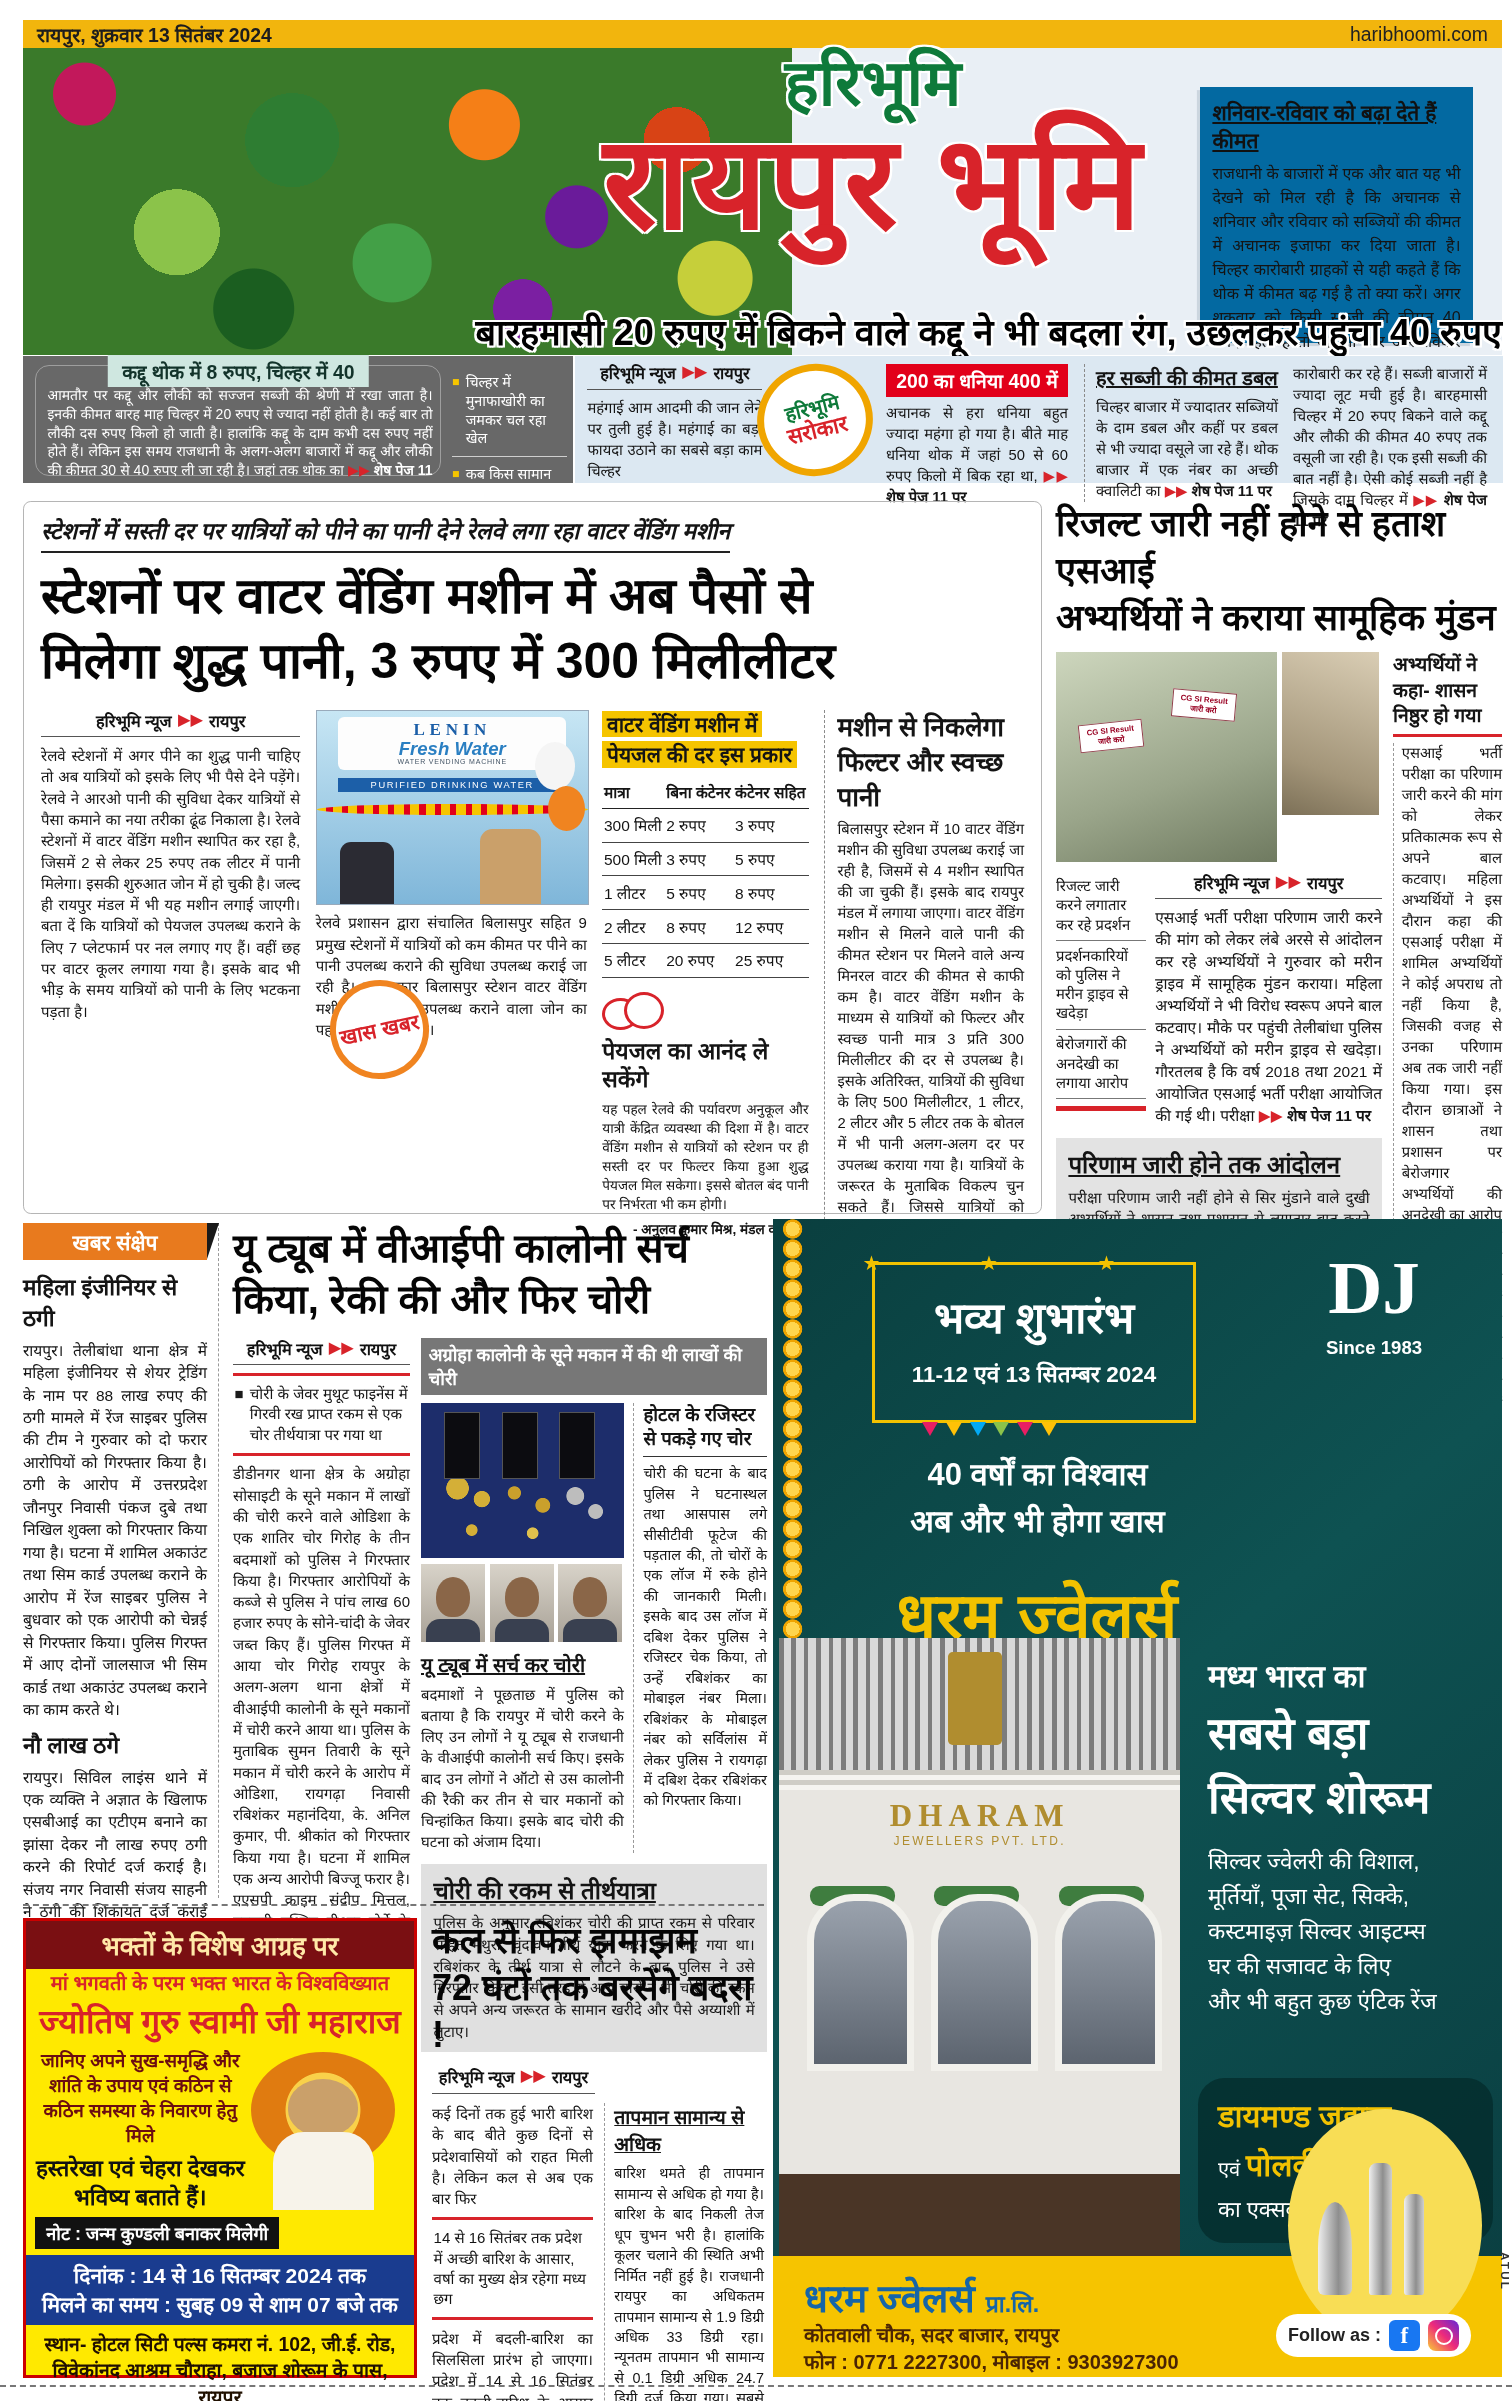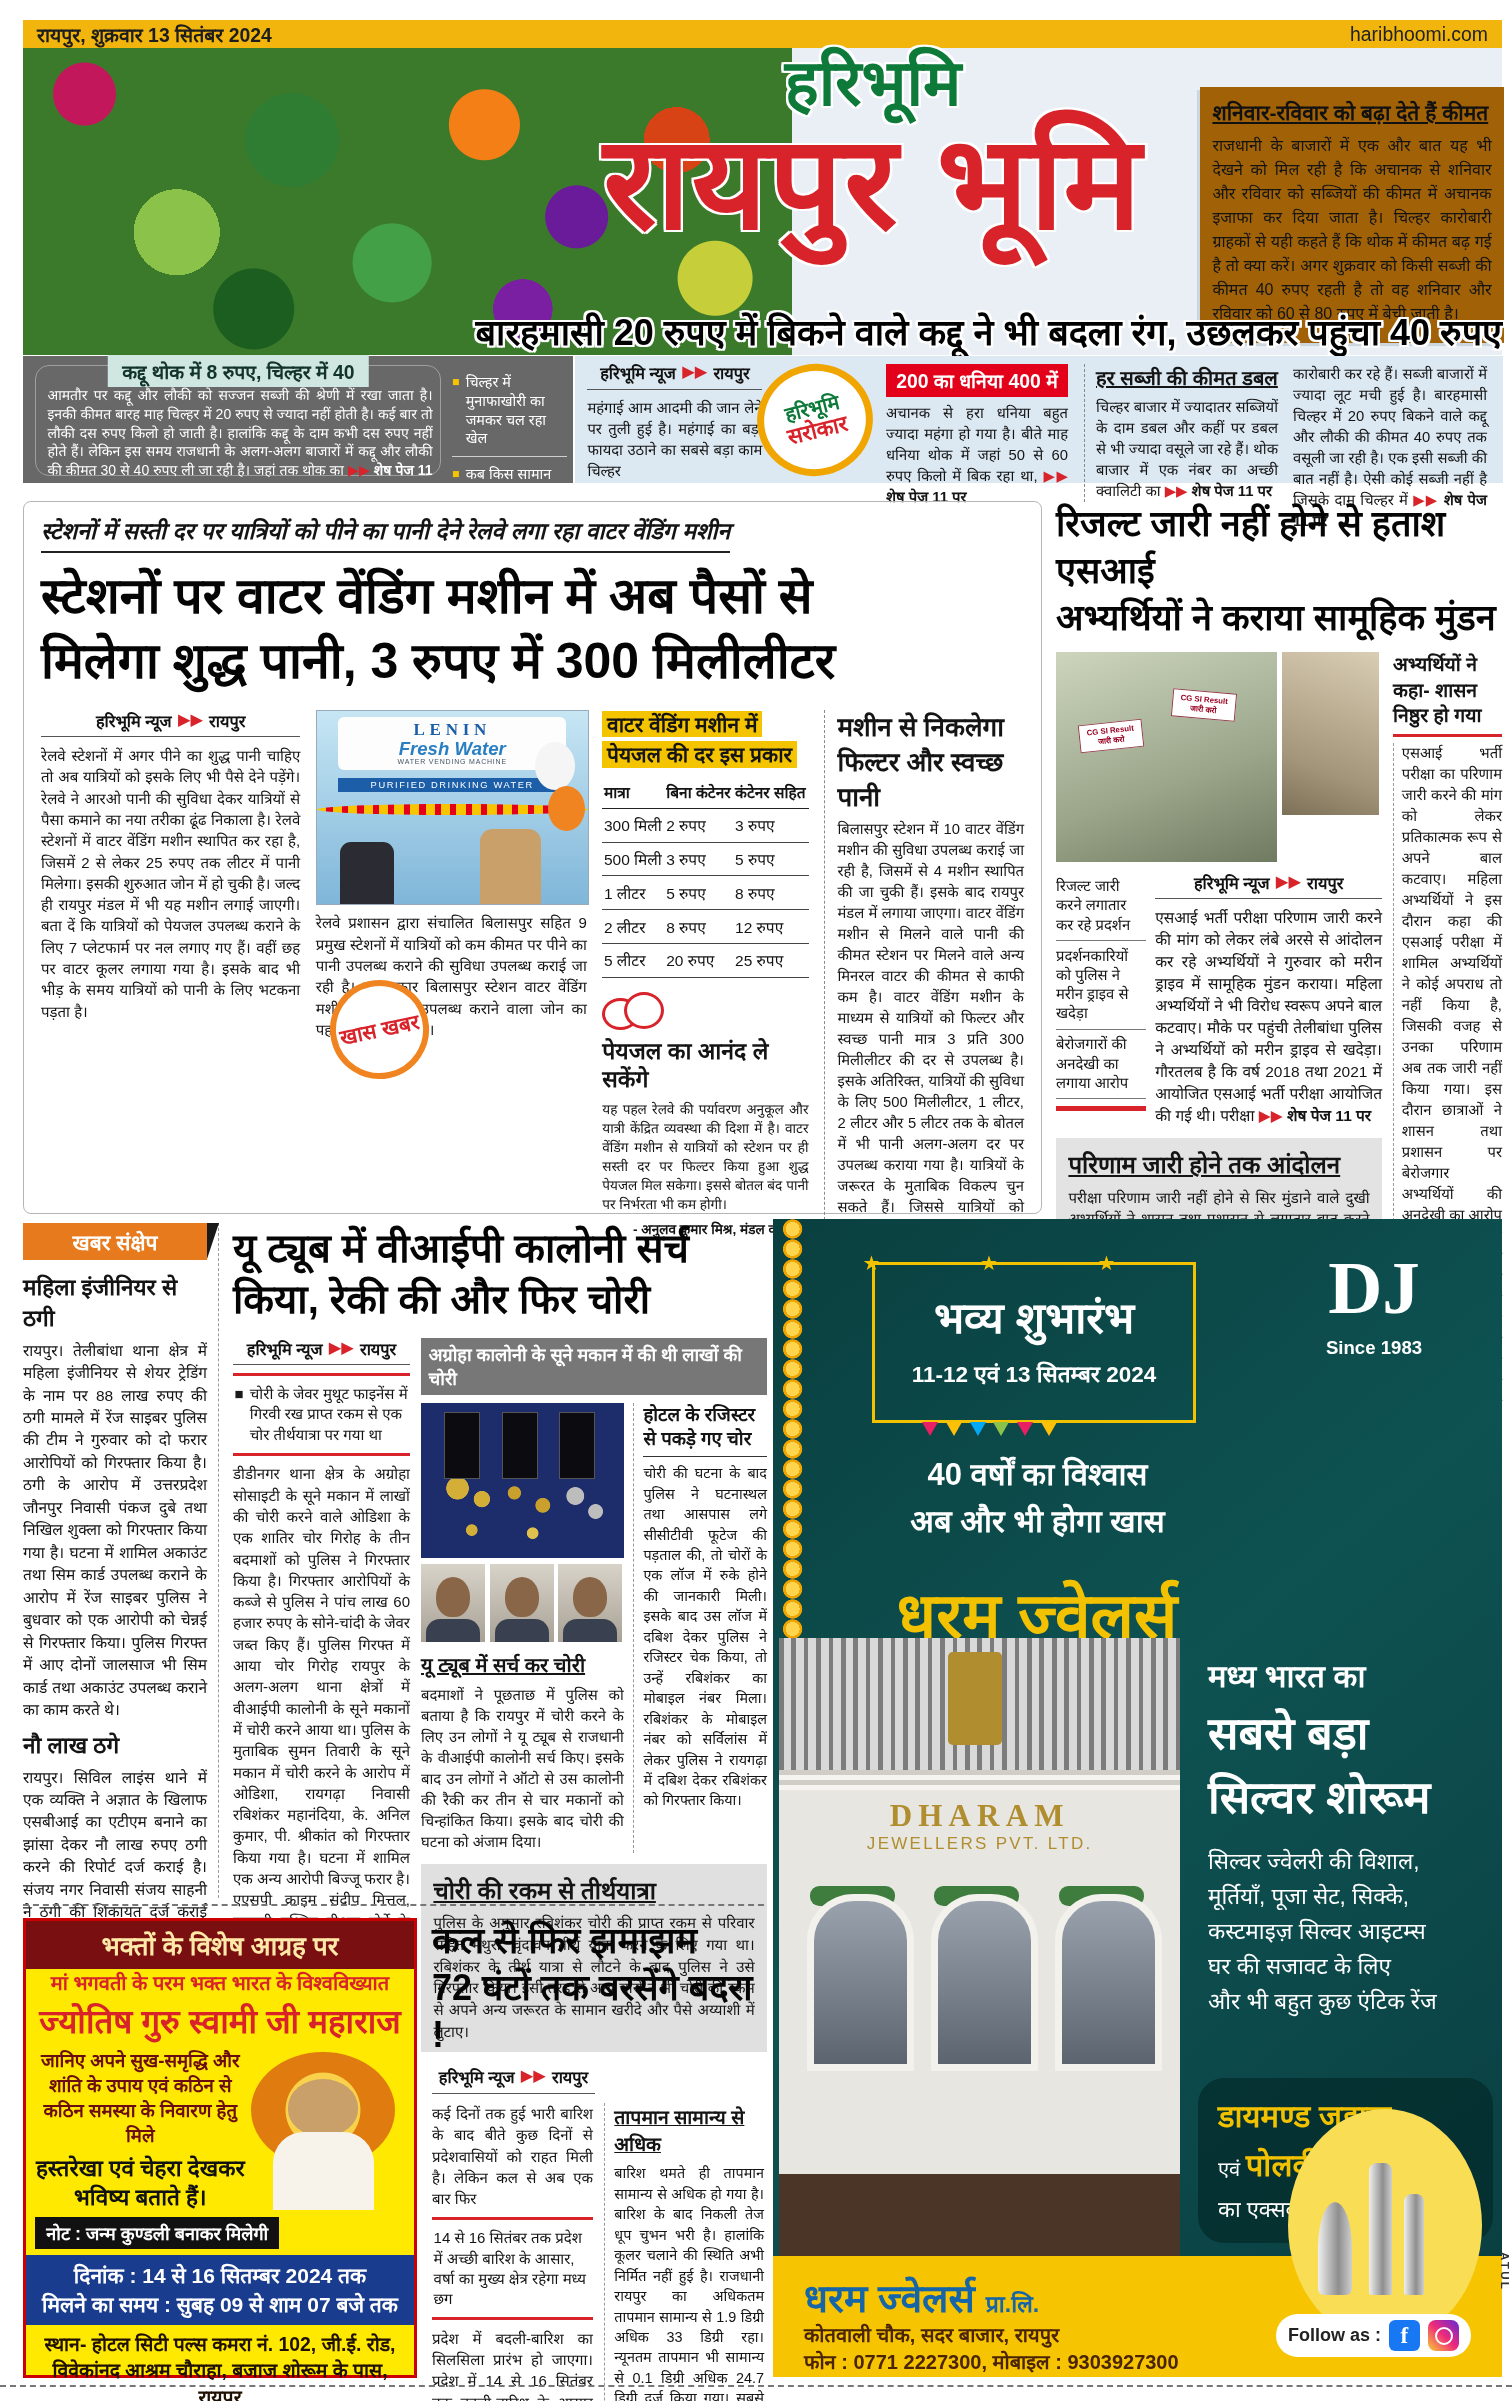--- a/index.html
+++ b/index.html
@@ -25,21 +25,21 @@
     radial-gradient(circle at 60% 25%,#f57f17 0 35px,rgba(0,0,0,0) 36px),
     radial-gradient(circle at 72% 55%,#6a1b9a 0 31px,rgba(0,0,0,0) 32px),
     radial-gradient(circle at 85% 30%,#d84315 0 33px,rgba(0,0,0,0) 33px),
     radial-gradient(circle at 90% 75%,#c6cf3a 0 37px,rgba(0,0,0,0) 38px),
     radial-gradient(circle at 30% 85%,#1b5e20 0 40px,rgba(0,0,0,0) 41px),
     radial-gradient(circle at 65% 85%,#7b1fa2 0 29.5px,rgba(0,0,0,0) 30px);}
   .topbg{left:792px;top:48px;width:710px;height:307px;background:#e9eff5;}
   .brand{left:547px;top:51px;width:652px;text-align:center;}
   .brand-top{font-size:64px;font-weight:700;color:#0e7a3a;line-height:1.0;}
   .brand-main{font-size:130px;font-weight:700;color:#d8232a;line-height:1.05;letter-spacing:1.6px;}
-  .weekend{left:1200px;top:87px;width:304px;height:256px;background:#a16207;box-shadow:-3.1px 3.1px 0 rgba(120,140,160,.25);padding:11px 12.4px;box-sizing:border-box;}
+  .weekend{left:1200px;top:87px;width:273px;height:256px;background:#0369a1;box-shadow:-3.1px 3.1px 0 rgba(120,140,160,.25);padding:11px 12.4px;box-sizing:border-box;}
   .wk-t{font-size:21px;font-weight:700;text-decoration:underline;margin-bottom:7.8px;color:#111;}
   .wk-b{font-size:16px;line-height:1.5;text-align:justify;}
   .bannerh{left:198px;top:307px;width:1304px;font-size:36px;font-weight:700;color:#000;text-align:right;}
   
   .gstrip{left:23px;top:356px;width:550px;height:127px;background:#686868;}
   .pbox{position:absolute;left:12.4px;top:9.3px;width:404px;height:109px;border:1.6px solid #9e9e9e;border-radius:14px;}
   .ptitle{position:absolute;left:50%;top:-11px;transform:translateX(-50%);background:#cfe7e0;color:#12332a;font-weight:700;font-size:19.4px;padding:2.3px 14px;white-space:nowrap;}
   .pbody{position:absolute;left:11px;right:7.8px;top:20px;font-size:14px;line-height:1.33;color:#fff;text-align:justify;}
   .gbul{position:absolute;left:429px;top:12.4px;width:115px;color:#fff;font-size:14.4px;line-height:1.3;}
   .gbul .it{display:flex;gap:6.2px;padding:4.7px 0;}
@@ -196,21 +196,21 @@
   .djmark{font-family:"Liberation Serif","DejaVu Serif",serif;font-size:75px;font-weight:700;line-height:1;border:0;}
   .djsince{font-size:18.6px;font-weight:700;margin-top:12.4px;}
   .trust{position:absolute;left:47px;top:233px;width:435px;text-align:center;color:#fff;font-size:31px;font-weight:700;line-height:1.5;}
   .jname{position:absolute;left:31px;top:351px;width:466px;text-align:center;color:#f2c200;font-size:64px;font-weight:700;}
   .bldg{position:absolute;left:6.2px;top:419px;width:401px;height:621px;background:#e8e6e1;}
   .grille{position:absolute;left:0;top:0;width:100%;height:132px;background:repeating-linear-gradient(90deg,#7c7c7c 0 4.7px,#d9d9d9 4.7px 12.4px);}
   .plq{position:absolute;left:42%;top:14px;width:54px;height:93px;background:#b08d2f;border-radius:4.7px;}
   .cornice{position:absolute;left:0;top:132px;width:100%;height:20px;background:repeating-linear-gradient(#cfcdc6 0 4.7px,#f5f4f0 4.7px 10px);}
   .jsign{position:absolute;left:0;top:160px;width:100%;text-align:center;color:#b08d2f;}
   .js1{font-size:31px;font-weight:700;letter-spacing:6.2px;font-family:"Liberation Serif","DejaVu Serif",serif;}
-  .js2{font-size:17px;letter-spacing:2.3px;}
+  .js2{font-size:12px;letter-spacing:2.3px;}
   .arch{position:absolute;top:256px;width:93px;height:163px;border-radius:47px 47px 0 0;background:linear-gradient(#9aa2ad,#5c646f);border:7.8px solid #f2f1ec;}
   .a1{left:28px;} .a2{left:152px;} .a3{left:276px;}
   .fl{position:absolute;top:248px;width:85px;height:20px;background:#3f7d3f;border-radius:9.3px;}
   .f1{left:31px;} .f2{left:155px;} .f3{left:280px;}
   .shopfront{position:absolute;left:0;bottom:0;width:100%;height:85px;background:#4a3526;}
   .jsub{position:absolute;left:435px;top:435px;width:280px;color:#fff;}
   .jsub .s1{font-size:31px;font-weight:700;}
   .jsub .s2{font-size:45px;font-weight:700;margin-top:4.7px;}
   .jsub .s3{font-size:45px;font-weight:700;margin-top:3.1px;}
   .jpara{position:absolute;left:435px;top:626px;width:280px;color:#fff;font-size:22.5px;line-height:1.55;font-weight:500;}

